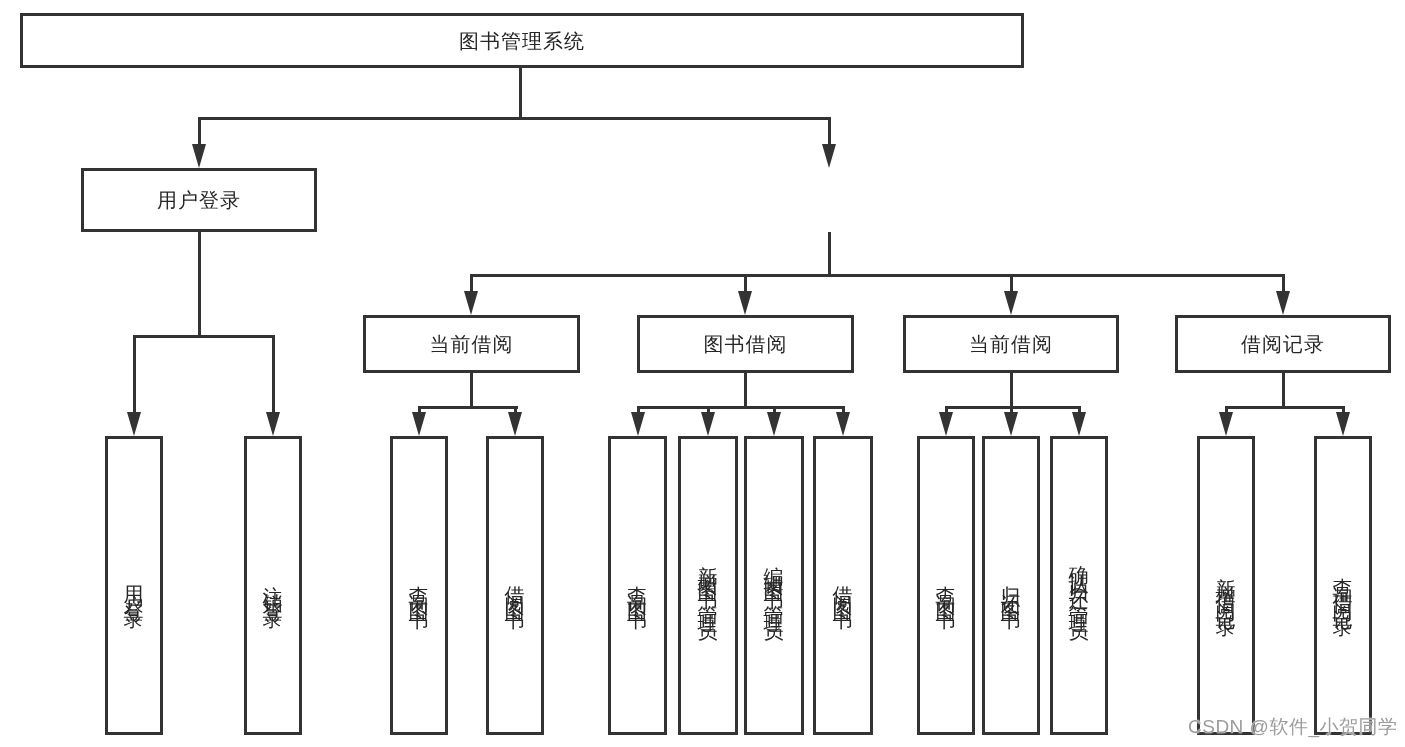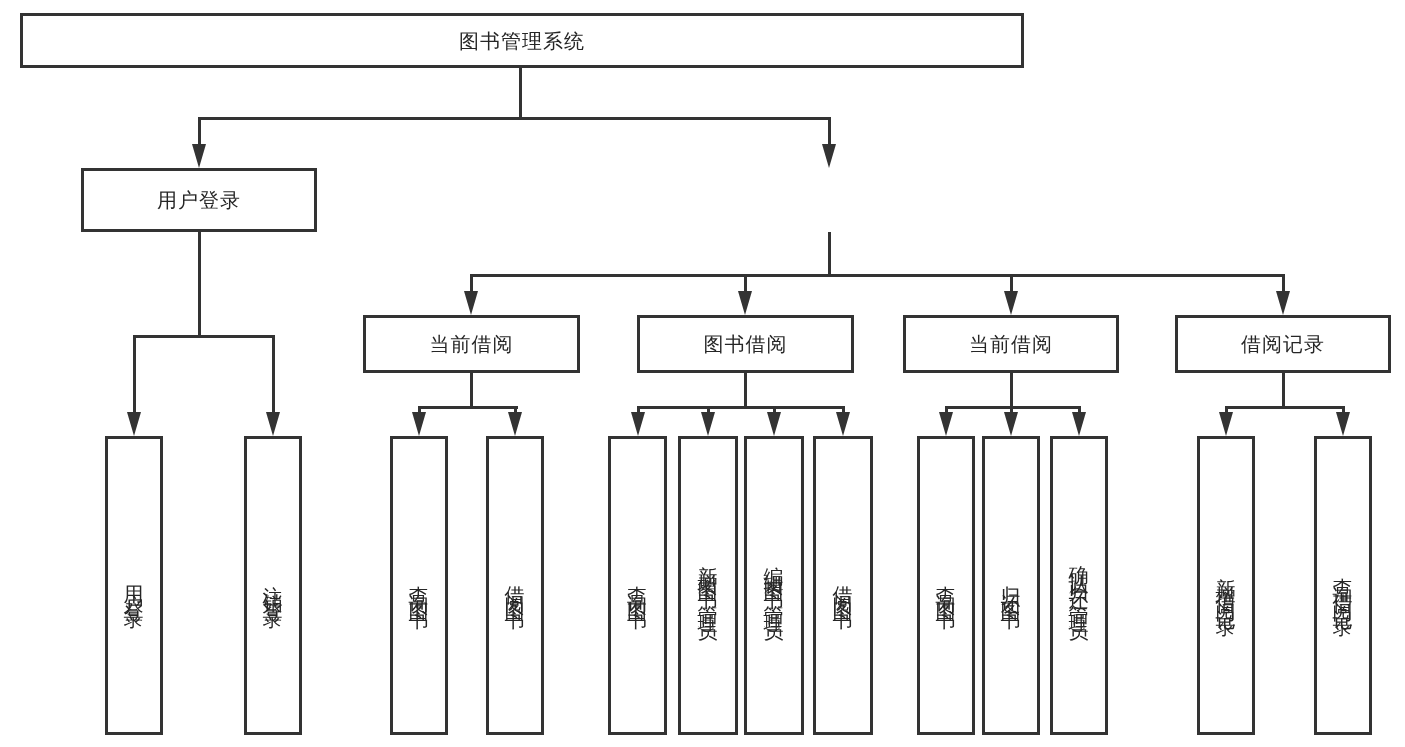--- a/index.html
+++ b/index.html
@@ -155,14 +155,15 @@
 
   <div>
     <i class="vl" style="left:1281.5px;top:373px;height:36px"></i>
     <i class="hl" style="left:1224.5px;top:406px;width:120px"></i>
     <i class="vl" style="left:1224.5px;top:406px;height:10px"></i>
     <i class="ah" style="left:1219px;top:412px"></i>
     <i class="vl" style="left:1341.5px;top:406px;height:10px"></i>
     <i class="ah" style="left:1336px;top:412px"></i>
   </div>
 
+  <div id="watermark">CSDN @软件_小贺同学</div>
 
 </div>
 
 </body></html>

